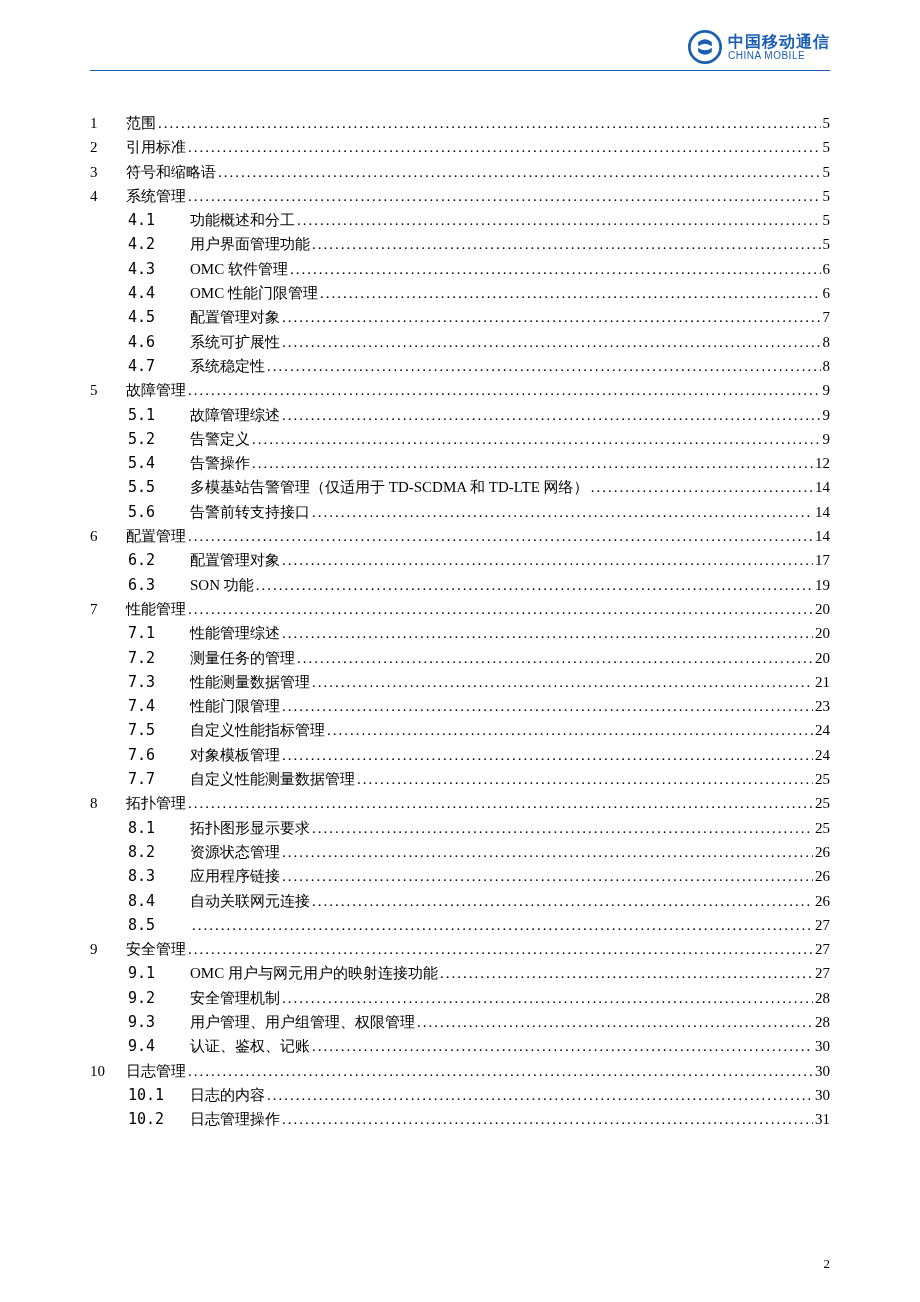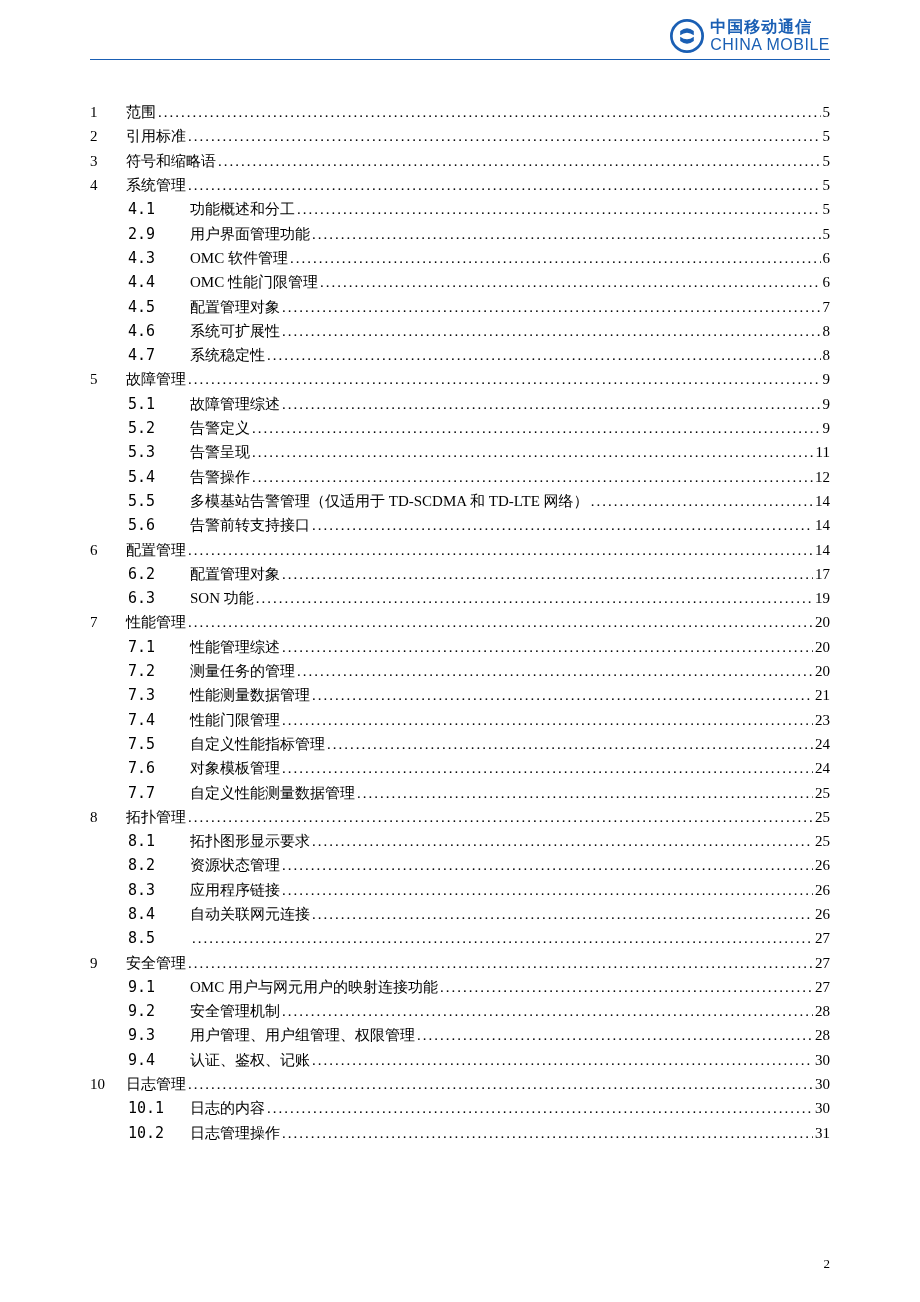--- a/index.html
+++ b/index.html
@@ -4,21 +4,21 @@
   <style>
     * { margin: 0; padding: 0; box-sizing: border-box; }
     body {
       width: 920px;
       height: 1302px;
       background: #fff;
       font-family: "SimSun", "宋体", serif;
       position: relative;
     }
     .page {
-      padding: 18px 90px 40px 90px;
+      padding: 30px 90px 40px 90px;
     }
     .header {
       display: flex;
       justify-content: flex-end;
       align-items: center;
       padding-bottom: 6px;
       border-bottom: 1.5px solid #1a5fb4;
       margin-bottom: 40px;
     }
     .logo-wrap {
@@ -33,21 +33,21 @@
     .logo-text-cn {
       font-family: "SimHei", "黑体", sans-serif;
       font-size: 16px;
       font-weight: bold;
       color: #1a5fb4;
       line-height: 1.1;
       letter-spacing: 1px;
     }
     .logo-text-en {
       font-family: Arial, sans-serif;
-      font-size: 16px;
+      font-size: 10px;
       color: #1a5fb4;
       line-height: 1.1;
       letter-spacing: 0.5px;
     }
     .logo-text { display: flex; flex-direction: column; }
     .toc {
       font-size: 15px;
       line-height: 1.62;
       color: #000;
     }
@@ -123,21 +123,21 @@
         <span class="leader"></span>
         <span class="pg">5</span>
       </div>
       <div class="toc-row lvl2">
         <span class="num2">4.1</span>
         <span class="title">功能概述和分工</span>
         <span class="leader"></span>
         <span class="pg">5</span>
       </div>
       <div class="toc-row lvl2">
-        <span class="num2">2.9</span>
+        <span class="num2">4.2</span>
         <span class="title">用户界面管理功能</span>
         <span class="leader"></span>
         <span class="pg">5</span>
       </div>
       <div class="toc-row lvl2">
         <span class="num2">4.3</span>
         <span class="title">OMC 软件管理</span>
         <span class="leader"></span>
         <span class="pg">6</span>
       </div>
@@ -175,26 +175,20 @@
         <span class="num2">5.1</span>
         <span class="title">故障管理综述</span>
         <span class="leader"></span>
         <span class="pg">9</span>
       </div>
       <div class="toc-row lvl2">
         <span class="num2">5.2</span>
         <span class="title">告警定义</span>
         <span class="leader"></span>
         <span class="pg">9</span>
-      </div>
-      <div class="toc-row lvl2">
-        <span class="num2">5.3</span>
-        <span class="title">告警呈现</span>
-        <span class="leader"></span>
-        <span class="pg">11</span>
       </div>
       <div class="toc-row lvl2">
         <span class="num2">5.4</span>
         <span class="title">告警操作</span>
         <span class="leader"></span>
         <span class="pg">12</span>
       </div>
       <div class="toc-row lvl2">
         <span class="num2">5.5</span>
         <span class="title">多模基站告警管理（仅适用于 TD-SCDMA 和 TD-LTE 网络）</span>

